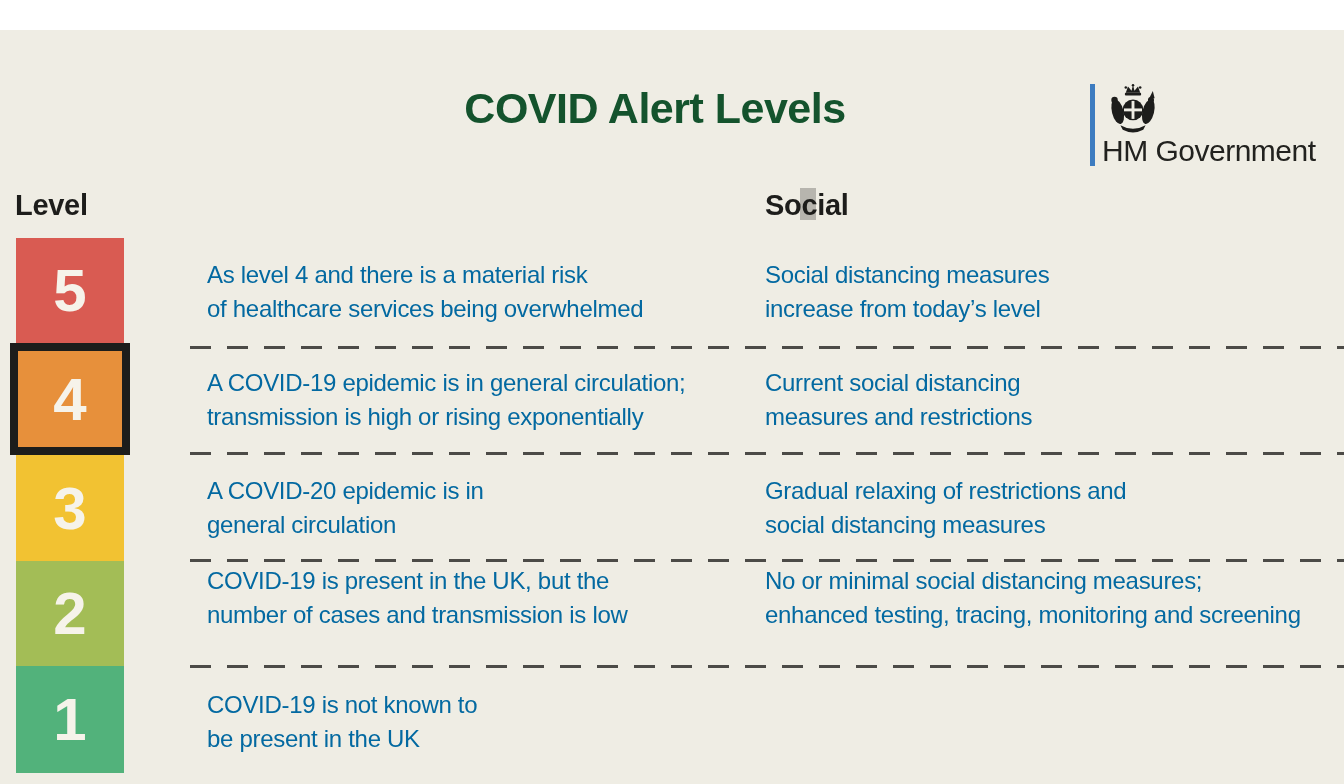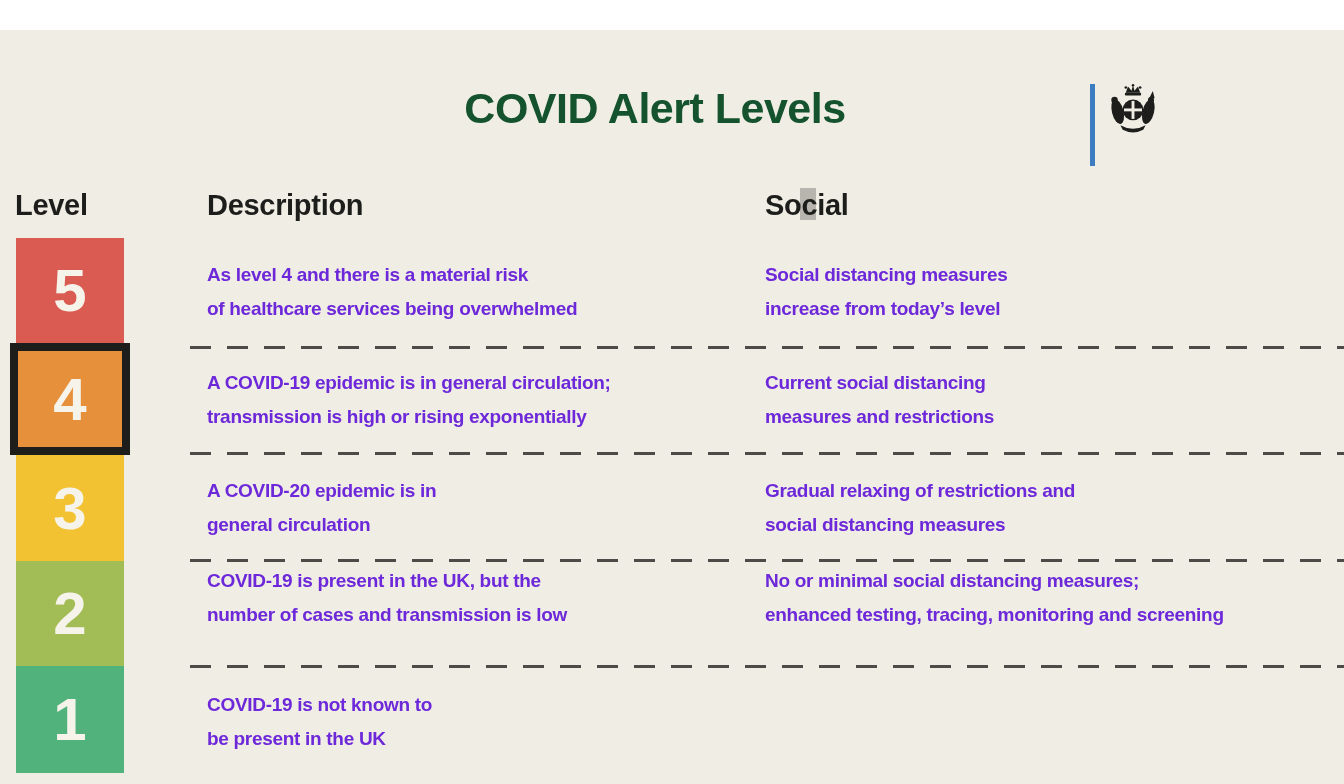--- a/index.html
+++ b/index.html
@@ -88,25 +88,25 @@
       #4c4b47 0px, #4c4b47 21px,
       transparent 21px, transparent 37px);
   }
   .sep-1 { top: 346px; }
   .sep-2 { top: 452px; }
   .sep-3 { top: 559px; }
   .sep-4 { top: 665px; }
   
   .cell {
     position: absolute;
-    font-size: 19px; font-weight: 700;
+    font-size: 24px; font-weight: 400;
     letter-spacing: -0.3px;
     line-height: 34px;
     white-space: pre;
-    color: #6d28d9;
+    color: #0369a1;
   }
   .desc { left: 207px; }
   .action { left: 765px; }
   .r5 { top: 258px; }
   .r4 { top: 366px; }
   .r3 { top: 474px; }
   .r2 { top: 564px; }
   .r1 { top: 688px; }
 </style>
 </head>
@@ -133,24 +133,24 @@
         <path d="M50 18 l4 -8 2 8 z"></path>
         <circle cx="52" cy="20" r="3.4"></circle>
         <circle cx="32" cy="31" r="11.5"></circle>
         <path d="M18 48 q14 8 28 0 l-2.6 5 q-11.4 6 -22.8 0 z"></path>
       </g>
       <g fill="#efede4">
         <rect x="30.4" y="21" width="3.2" height="20"></rect>
         <rect x="22" y="29.4" width="20" height="3.2"></rect>
       </g>
     </svg>
+    <div class="logo-text">HM Government</div>
   </div>
 
   <div class="col-header h-level">Level</div>
-  <div class="col-header h-desc">Description</div>
   <div class="sel-artifact"></div>
   <div class="col-header h-action">Social</div>
 
   <div class="bar bar5" style="background-color: rgb(217, 91, 82);">
     <span class="num">5</span>
   </div>
 
   <div class="bar-frame" style="border-color: rgb(29, 29, 27);">
     <div class="bar bar4" style="background-color: rgb(231, 144, 59);">
       <span class="num">4</span>

